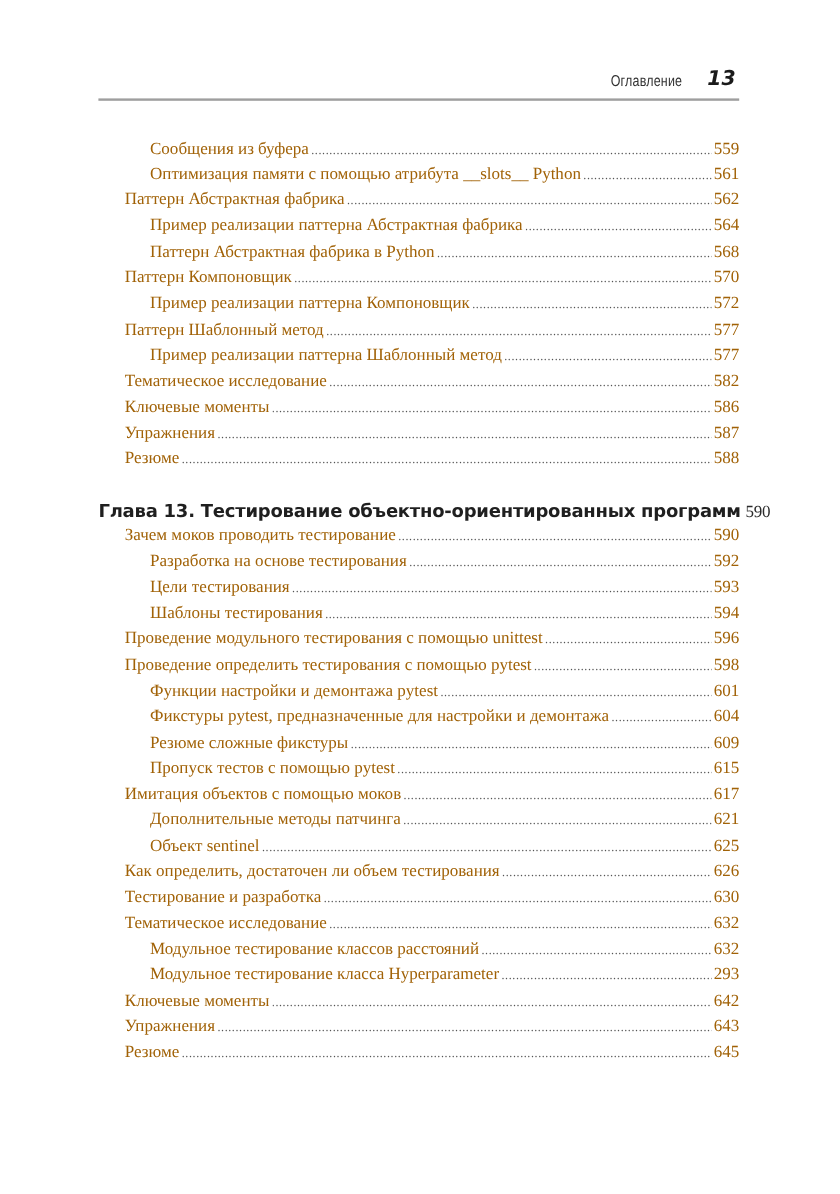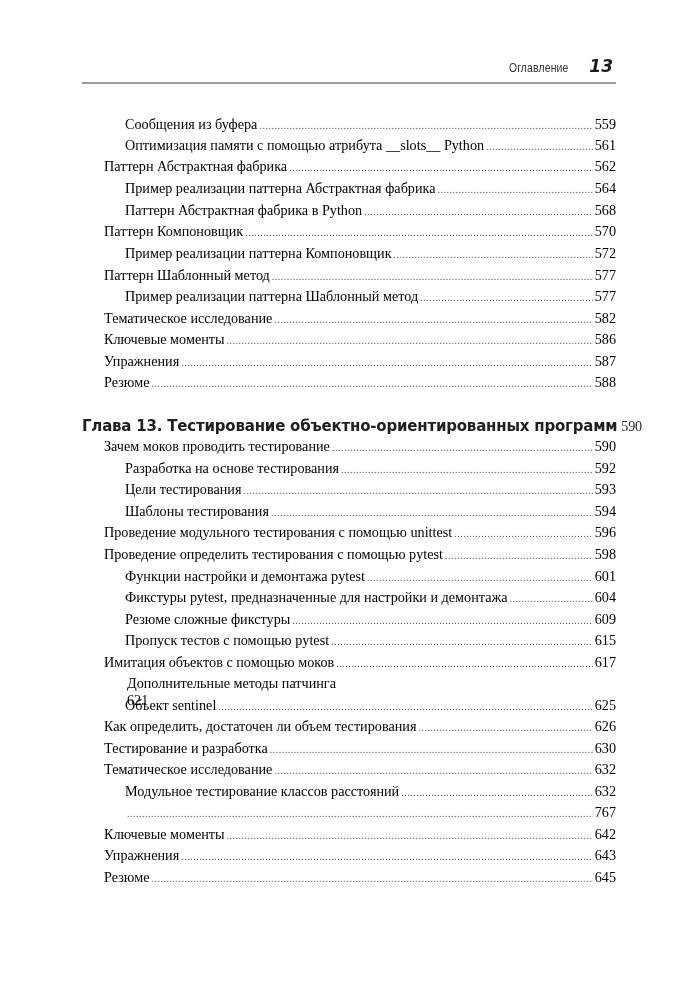--- a/index.html
+++ b/index.html
@@ -15,21 +15,21 @@
       transform: scaleX(0.8); transform-origin: right center; letter-spacing: 0.2px;
     }
     .rh-num {
       position: absolute; right: 3px; top: 4px;
       font-family: "DejaVu Sans", sans-serif; font-weight: bold; font-size: 17px; color: #1a1a1a; font-style: italic;
     }
     .toc { position: absolute; left: 82px; top: 0; width: 534px; }
     .entry {
       position: absolute; left: 0; right: 0; height: 20px;
       display: flex; align-items: baseline;
-      font-family: "Liberation Serif", serif; font-size: 14.2px; color: #000000;
+      font-family: "Liberation Serif", serif; font-size: 14.2px; color: #a16207;
       white-space: nowrap;
     }
     .entry.l1 { padding-left: 22px; }
     .entry.l2 { padding-left: 43px; }
     .entry .label { flex: 0 0 auto; }
     .entry .leader {
       flex: 1 1 auto; overflow: hidden; margin: 0 2px; color: #555;
       font-size: 10px; letter-spacing: 0.5px;
     }
     .entry .leader::before {
@@ -169,21 +169,21 @@
       <div class="entry l2" style="top: 632px;">
         <span class="label">Пропуск тестов с помощью pytest</span>
         <span class="leader"></span>
         <span class="pg">615</span>
       </div>
       <div class="entry l1" style="top: 654px;">
         <span class="label">Имитация объектов с помощью моков</span>
         <span class="leader"></span>
         <span class="pg">617</span>
       </div>
-      <div class="entry l2" style="top: 675px; flex-direction: column;">
+      <div class="entry l2" style="top: 675px;">
         <span class="label">Дополнительные методы патчинга</span>
         <span class="leader"></span>
         <span class="pg">621</span>
       </div>
       <div class="entry l2" style="top: 697px;">
         <span class="label">Объект sentinel</span>
         <span class="leader"></span>
         <span class="pg">625</span>
       </div>
       <div class="entry l1" style="top: 718px;">
@@ -200,22 +200,23 @@
         <span class="label">Тематическое исследование</span>
         <span class="leader"></span>
         <span class="pg">632</span>
       </div>
       <div class="entry l2" style="top: 783px;">
         <span class="label">Модульное тестирование классов расстояний</span>
         <span class="leader"></span>
         <span class="pg">632</span>
       </div>
       <div class="entry l2" style="top: 804px;">
-        <span class="leader"></span>
-        <span class="pg">767</span>
+        <span class="label">Модульное тестирование класса Hyperparameter</span>
+        <span class="leader"></span>
+        <span class="pg">293</span>
       </div>
       <div class="entry l1" style="top: 826px;">
         <span class="label">Ключевые моменты</span>
         <span class="leader"></span>
         <span class="pg">642</span>
       </div>
       <div class="entry l1" style="top: 847px;">
         <span class="label">Упражнения</span>
         <span class="leader"></span>
         <span class="pg">643</span>

